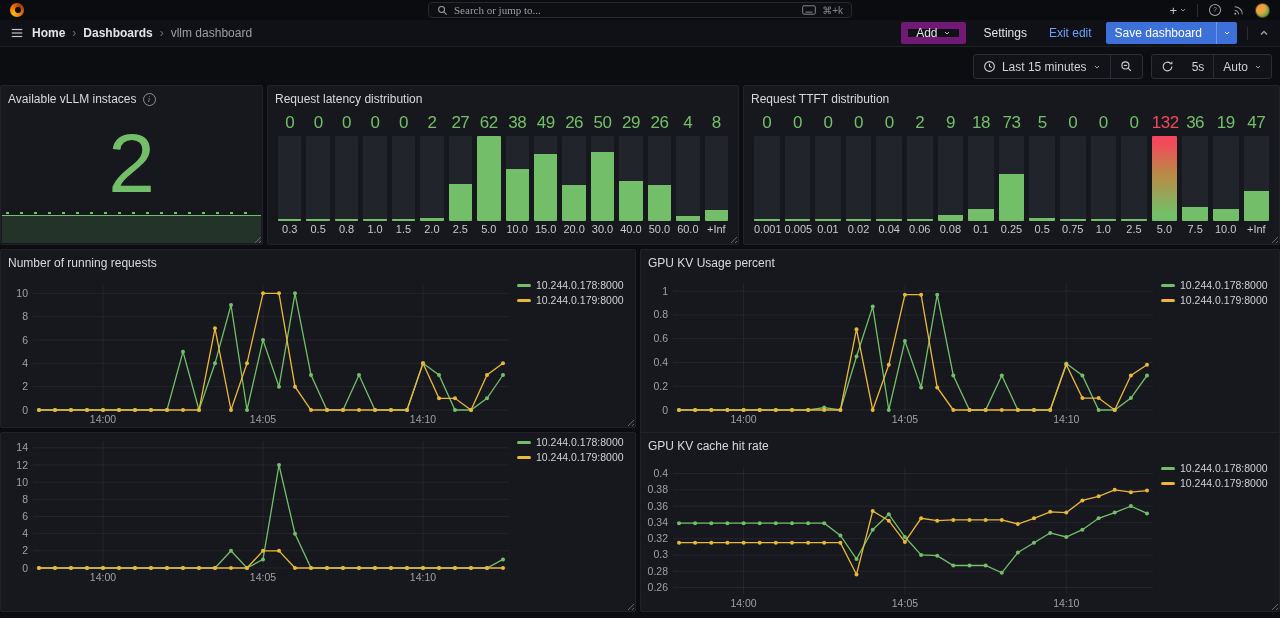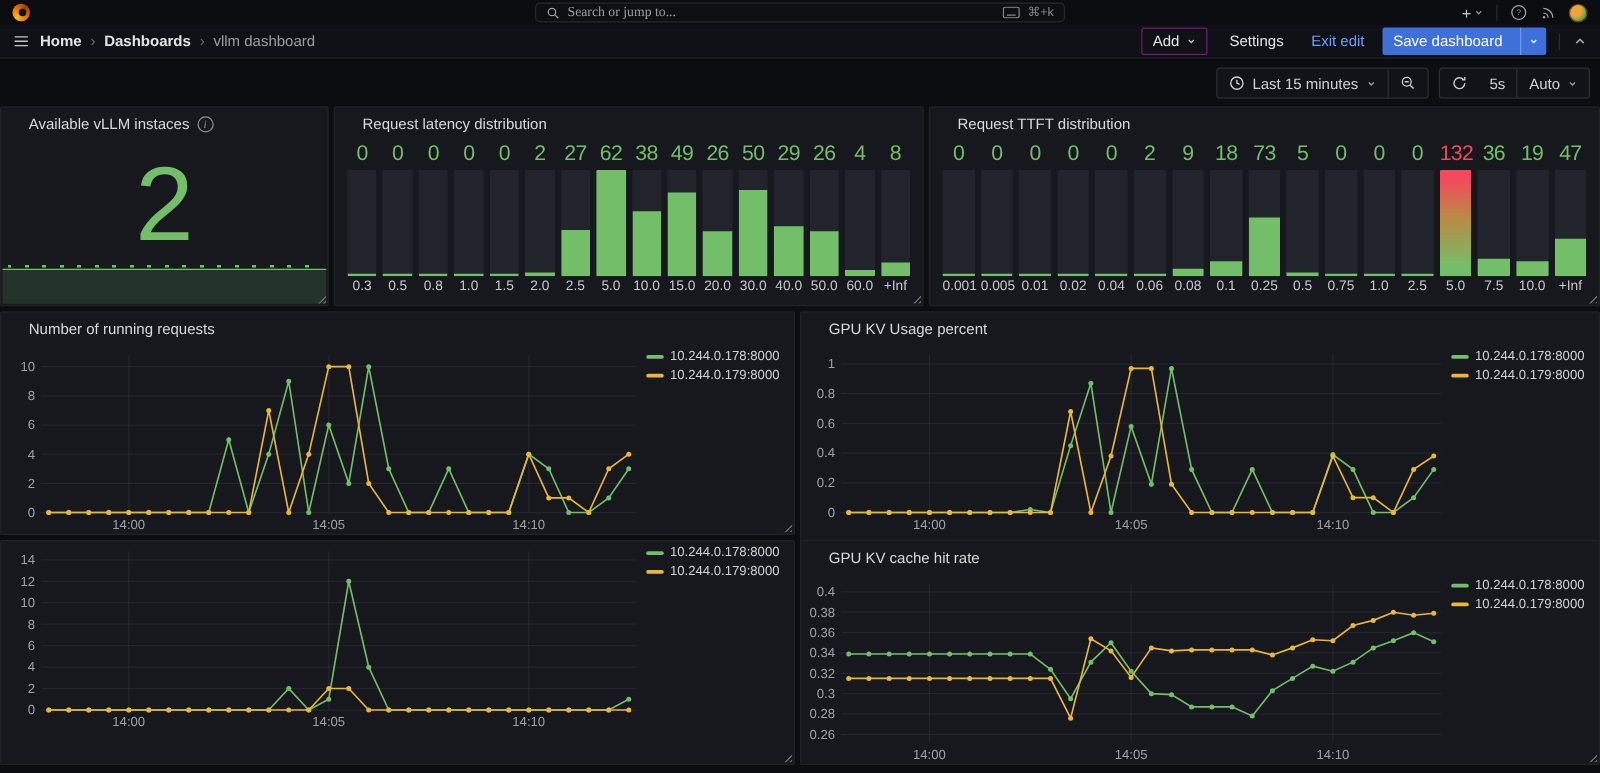--- a/index.html
+++ b/index.html
@@ -37,42 +37,42 @@
   .row2 { position:absolute; top:20px; left:0; right:0; height:27px; background:#0f1116;
     border-bottom:1px solid #1d2025; display:flex; align-items:center; gap:8px;
     padding:0 10px; z-index:5; }
   .crumbs { display:flex; align-items:center; gap:7px; font-size:12px; }
   .crumb { color:#e3e4e6; font-weight:700; cursor:pointer; }
   .crumb.current { color:#9d9ea3; font-weight:400; }
   .crumb-sep { color:#6c6e74; font-size:12px; }
   .row2-right { margin-left:auto; display:flex; align-items:center; gap:10px; }
   .btn { display:flex; align-items:center; gap:5px; height:22px; padding:0 8px;
     font-size:12px; font-weight:500; border-radius:2px; color:#e3e4e6; cursor:pointer; }
-  .btn.outline { border:1px solid #701a75; }
+  .btn.outline { border:7px solid #701a75; }
   .btn.text-blue { color:#6e9fff; padding:0 4px; }
   .btn.primary { background:#3d71d9; color:#fff; padding:0; overflow:hidden; }
   .btn.primary .lbl { padding:0 9px; }
   .btn.primary .chev-box { border-left:1px solid rgba(255,255,255,.28); height:100%;
     display:flex; align-items:center; padding:0 6px; }
   .chev { display:block; }
 
   
   .toolbar { position:absolute; top:54px; right:8px; display:flex; gap:8px;
     align-items:center; z-index:4; }
   .tb-group { display:flex; align-items:center; height:25px; background:#111318;
     border:1px solid #2b2e35; border-radius:3px; font-size:12px; font-weight:500;
     color:#d0d1d4; }
   .tb-sect { display:flex; align-items:center; gap:6px; padding:0 9px; height:100%;
     cursor:pointer; }
   .tb-div { width:1px; height:100%; background:#2b2e35; }
 
   
   .panel { position:absolute; background:#16181d; border:1px solid #202227;
     border-radius:2px; }
-  .p-head { height:26px; display:flex; align-items:center; gap:6px; padding:0 22px;
+  .p-head { height:26px; display:flex; align-items:center; gap:6px; padding:0 7px;
     cursor:move; }
   .p-title { font-size:12px; font-weight:500; color:#d8d9da; white-space:nowrap; }
   .info { width:13px; height:13px; border:1px solid #8e9096; border-radius:50%;
     font-size:9px; display:flex; align-items:center; justify-content:center;
     color:#8e9096; font-style:italic; font-family:"Liberation Serif", serif; }
   .resize { position:absolute; right:1px; bottom:1px; width:9px; height:9px;
     background:repeating-linear-gradient(135deg, transparent 0 2px, #63666c 2px 3px);
     clip-path:polygon(100% 0, 100% 100%, 0 100%); cursor:nwse-resize; }
 
   

